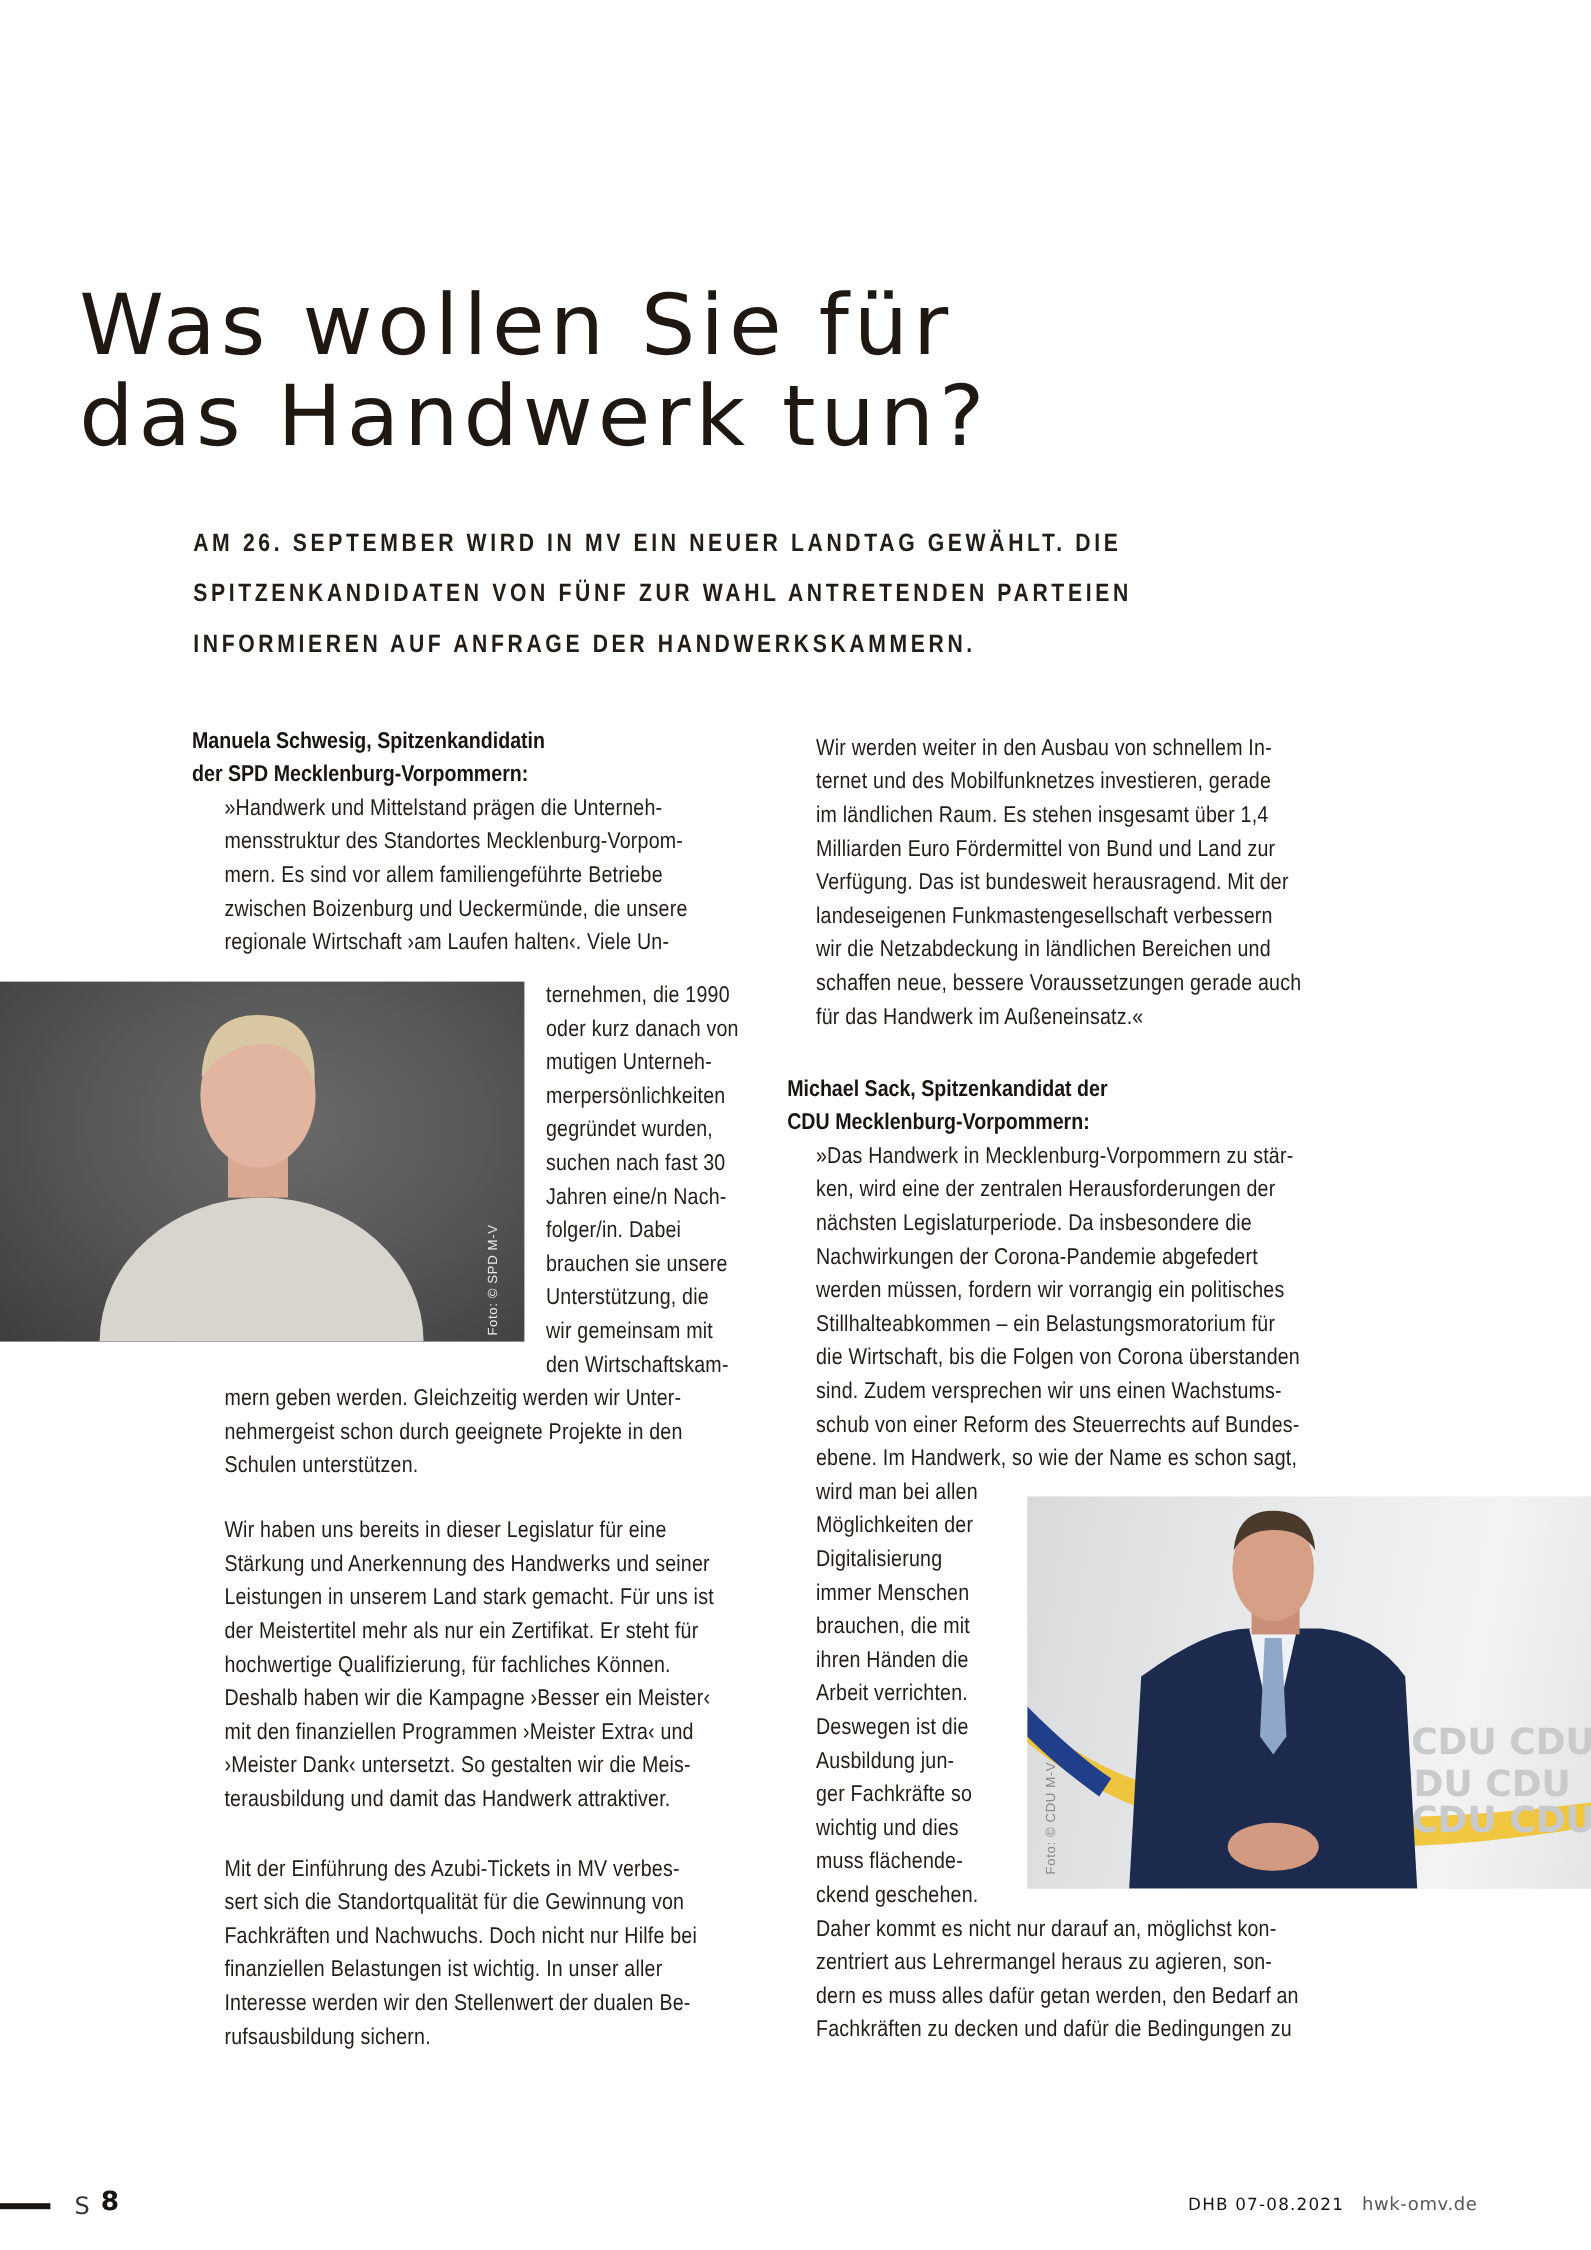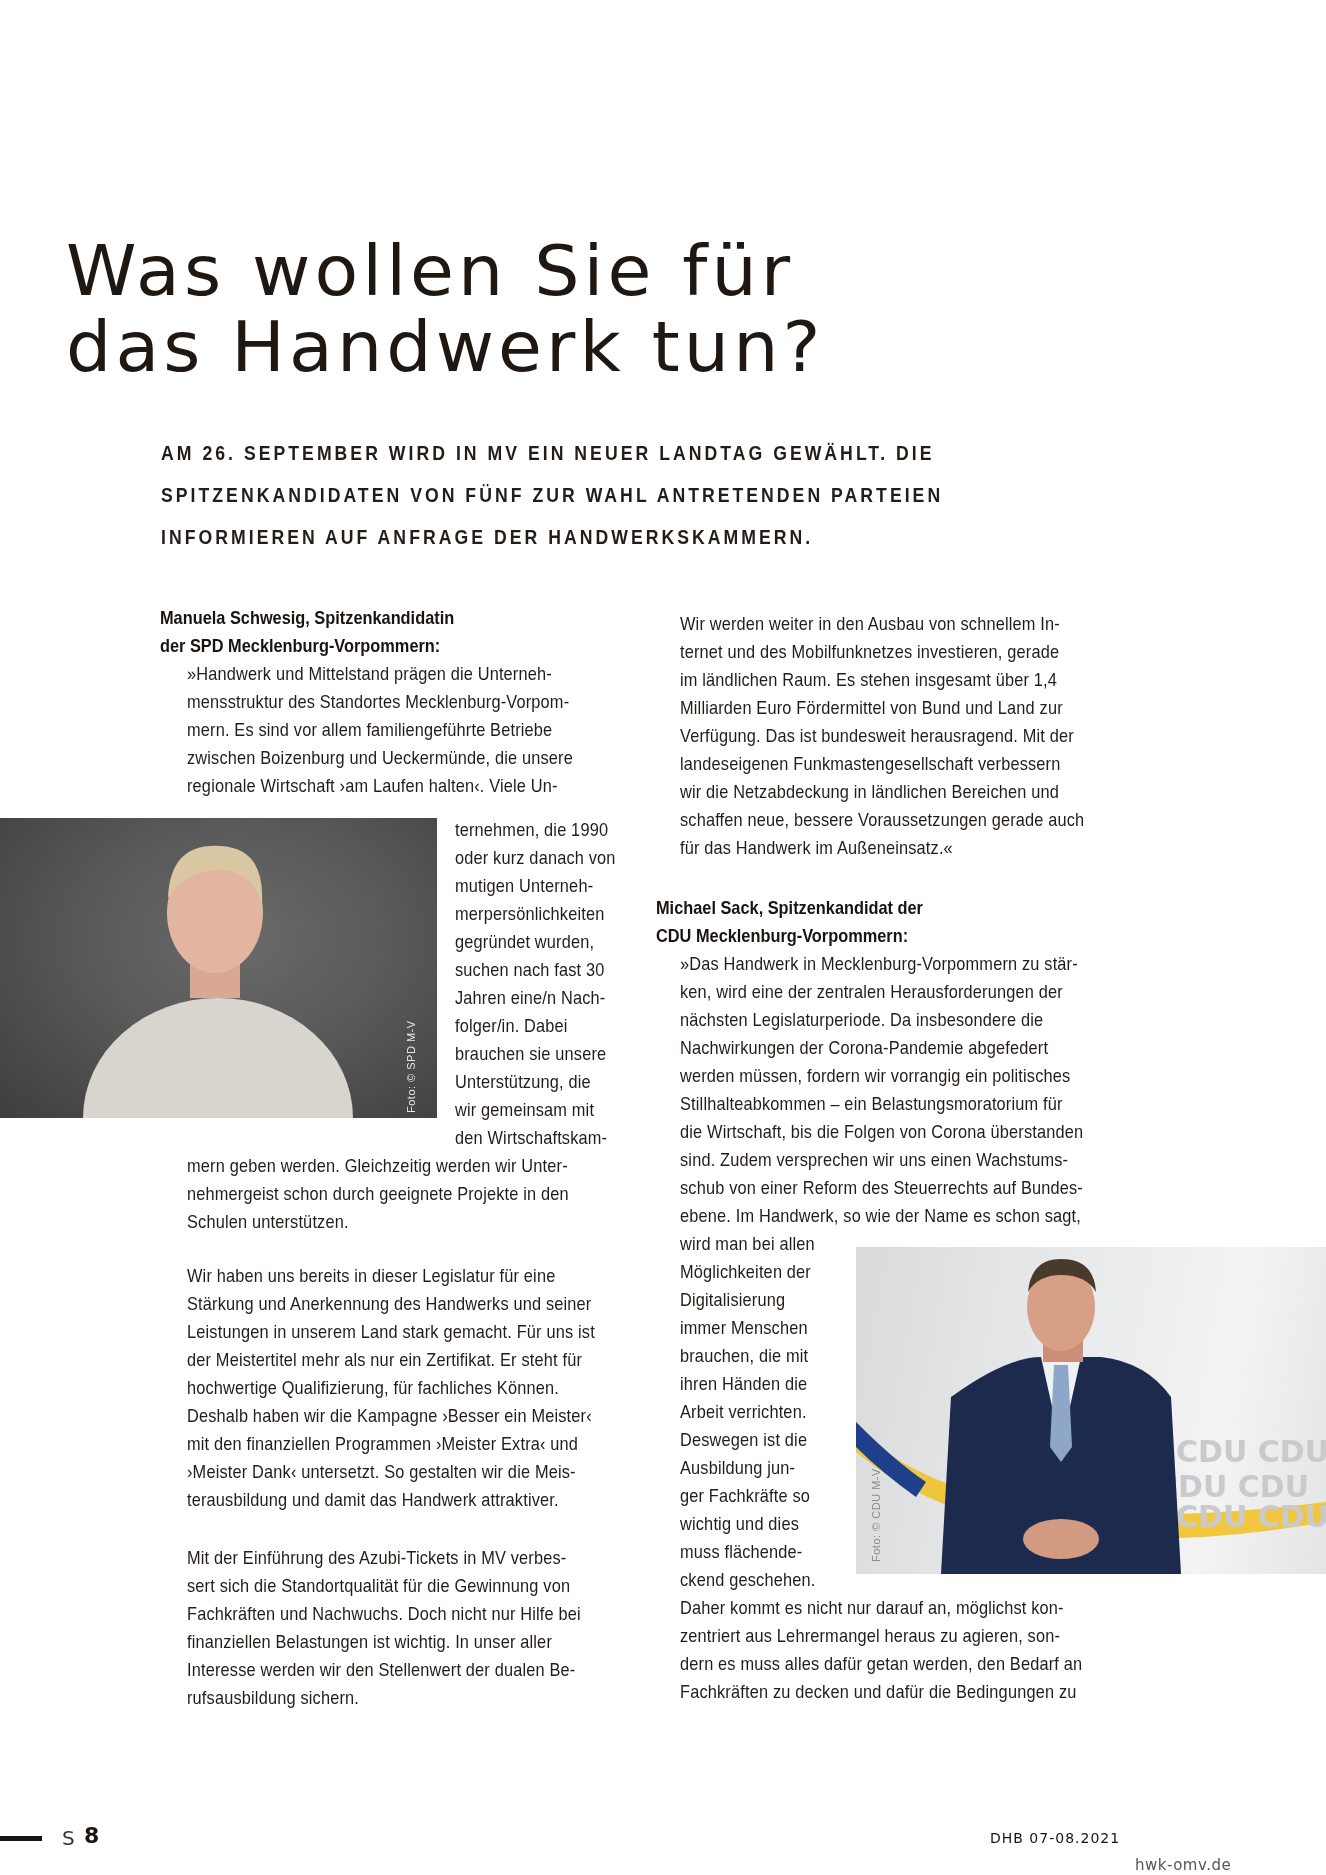--- a/index.html
+++ b/index.html
@@ -22,21 +22,21 @@
   .photo1 { left: 0; top: 818px; width: 437px; height: 300px;
             background: radial-gradient(ellipse at 55% 40%, #6b6a6a 0%, #5a5959 45%, #3f3e3e 100%); }
   .photo2 { left: 856px; top: 1247px; width: 514px; height: 327px;
             background: linear-gradient(100deg, #d9dadc 0%, #e9eaeb 40%, #f3f3f3 70%, #dfe0e1 100%); }
   .credit { font-size: 11px; color: #e8e8e8; transform: rotate(-90deg); transform-origin: left top;
             white-space: nowrap; letter-spacing: 0.5px; }
   .footer-rule { left: 0; top: 1836px; width: 42px; height: 5px; background: #1a1410; }
   .page-s { left: 62px; top: 1826px; font-size: 20px; color: #333; font-family: "DejaVu Sans", sans-serif; }
   .page-n { left: 84px; top: 1823px; font-size: 22px; font-weight: bold; color: #1a1410; font-family: "DejaVu Sans", sans-serif; }
   .issue { left: 990px; top: 1830px; font-size: 14px; font-weight: normal; letter-spacing: 1px; color: #1a1410; font-family: "DejaVu Sans", sans-serif; }
-  .site { left: 1135px; top: 1828px; font-size: 15px; color: #555; letter-spacing: 0.5px; font-family: "DejaVu Sans", sans-serif; margin-top: 28px; }
+  .site { left: 1135px; top: 1828px; font-size: 15px; color: #555; letter-spacing: 0.5px; font-family: "DejaVu Sans", sans-serif; }
 </style>
 </head>
 <body>
 
 <h1 class="abs title">
   <span>Was wollen Sie für</span>
   <span>das Handwerk tun?</span>
 </h1>
 
 <div class="abs lead">

